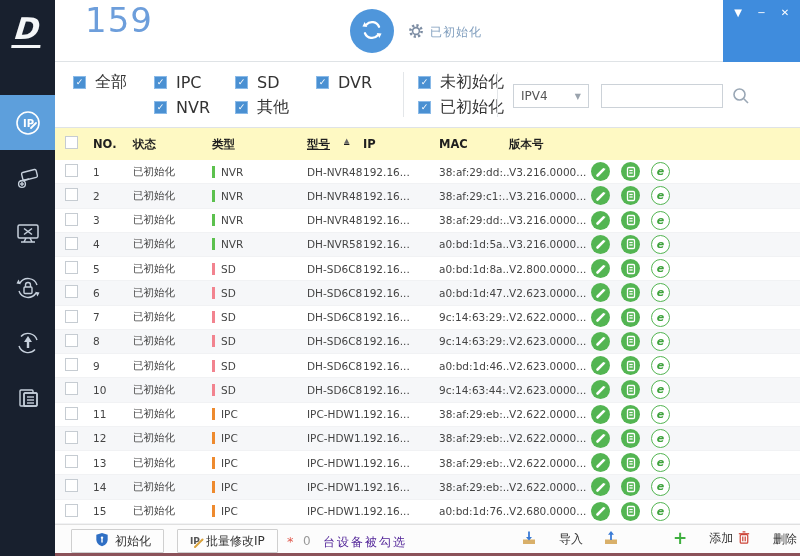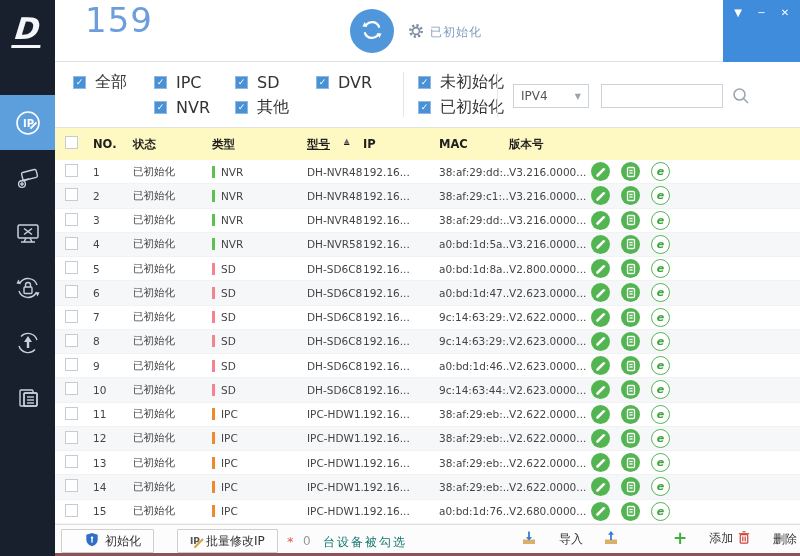--- a/index.html
+++ b/index.html
@@ -76,25 +76,25 @@
     justify-content:center; cursor:pointer; }
   .aicon.fill { background:#53b552; }
   .aicon.ie { border:1.5px solid #53b552; color:#3fa33e; font-weight:bold; font-size:11px;
     font-style:italic; background:#fff; line-height:1; }
 
   
   .footer { position:relative; height:32px; background:#fcfcfc; border-top:1px solid #e0e0e0; }
   .fbtn { position:absolute; top:4px; height:24px; border:1px solid #cfcfcf; background:#fdfdfd;
     display:flex; align-items:center; gap:6px; padding:0 12px; font-size:12px; color:#333;
     cursor:pointer; border-radius:1px; }
-  .btn-init { left:6px;padding-left:23px; }
+  .btn-init { left:16px;padding-left:23px; }
   .btn-batch { left:122px; }
   .sel-marker { position:absolute; left:232px; top:9px; color:#e05a4e; font-size:13px; }
   .sel-count { position:absolute; left:248px; top:9px; color:#999; font-size:12px; }
-  .sel-caption { position:absolute; left:268px; top:9px; color:#0f766e; font-size:12px; letter-spacing:2px; }
+  .sel-caption { position:absolute; left:268px; top:9px; color:#4c1d95; font-size:12px; letter-spacing:2px; }
   .ftool { position:absolute; top:5px; display:flex; align-items:center; gap:22px; font-size:12px;
     color:#333; cursor:pointer; }
   .t-import { left:466px; } .t-export { left:544px;flex-direction:column; } .t-add { left:618px; } .t-delete { left:682px; }
   .plus-glyph { color:#3faf3f; font-size:17px; font-weight:bold; line-height:1; }
   .bottom-strip { position:absolute; left:55px; right:0; bottom:0; height:3px; background:#6e2730; opacity:.8; z-index:9; }
 
   .ipword { font-size:9px; font-weight:bold; color:#555; position:relative; }
   .ipword svg { position:absolute; right:-4px; bottom:-2px; }
 </style>
 </head>

